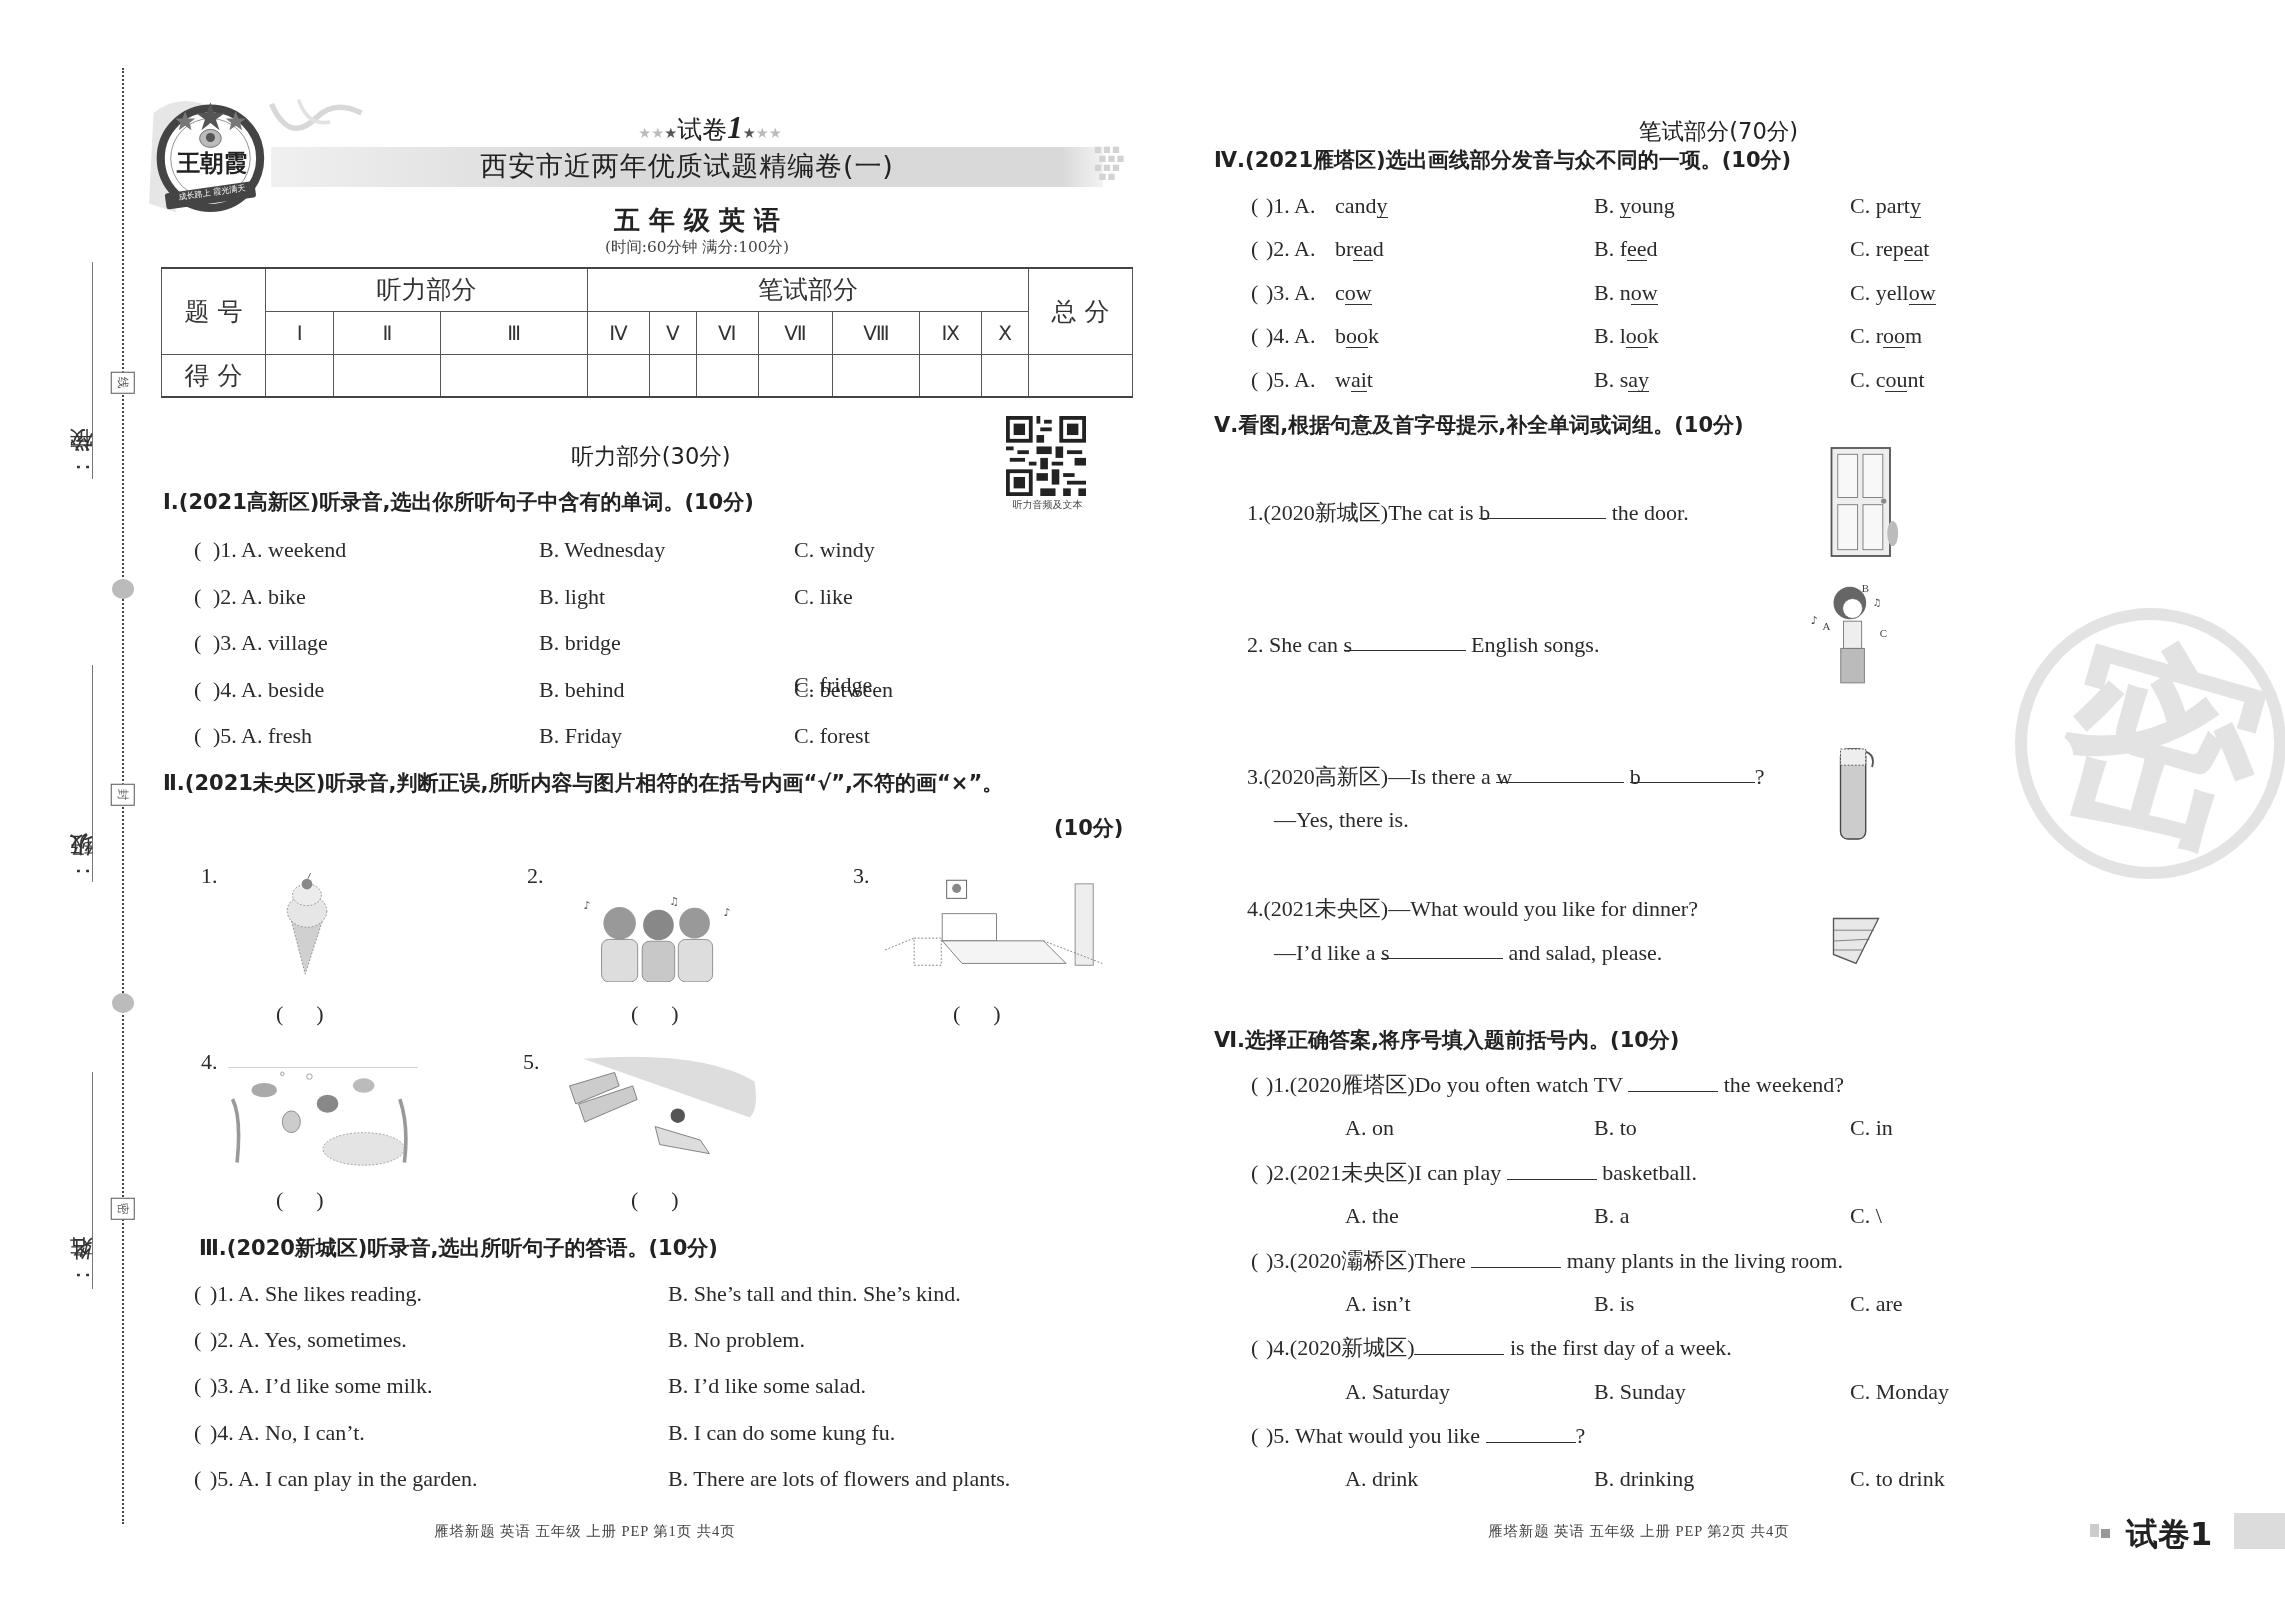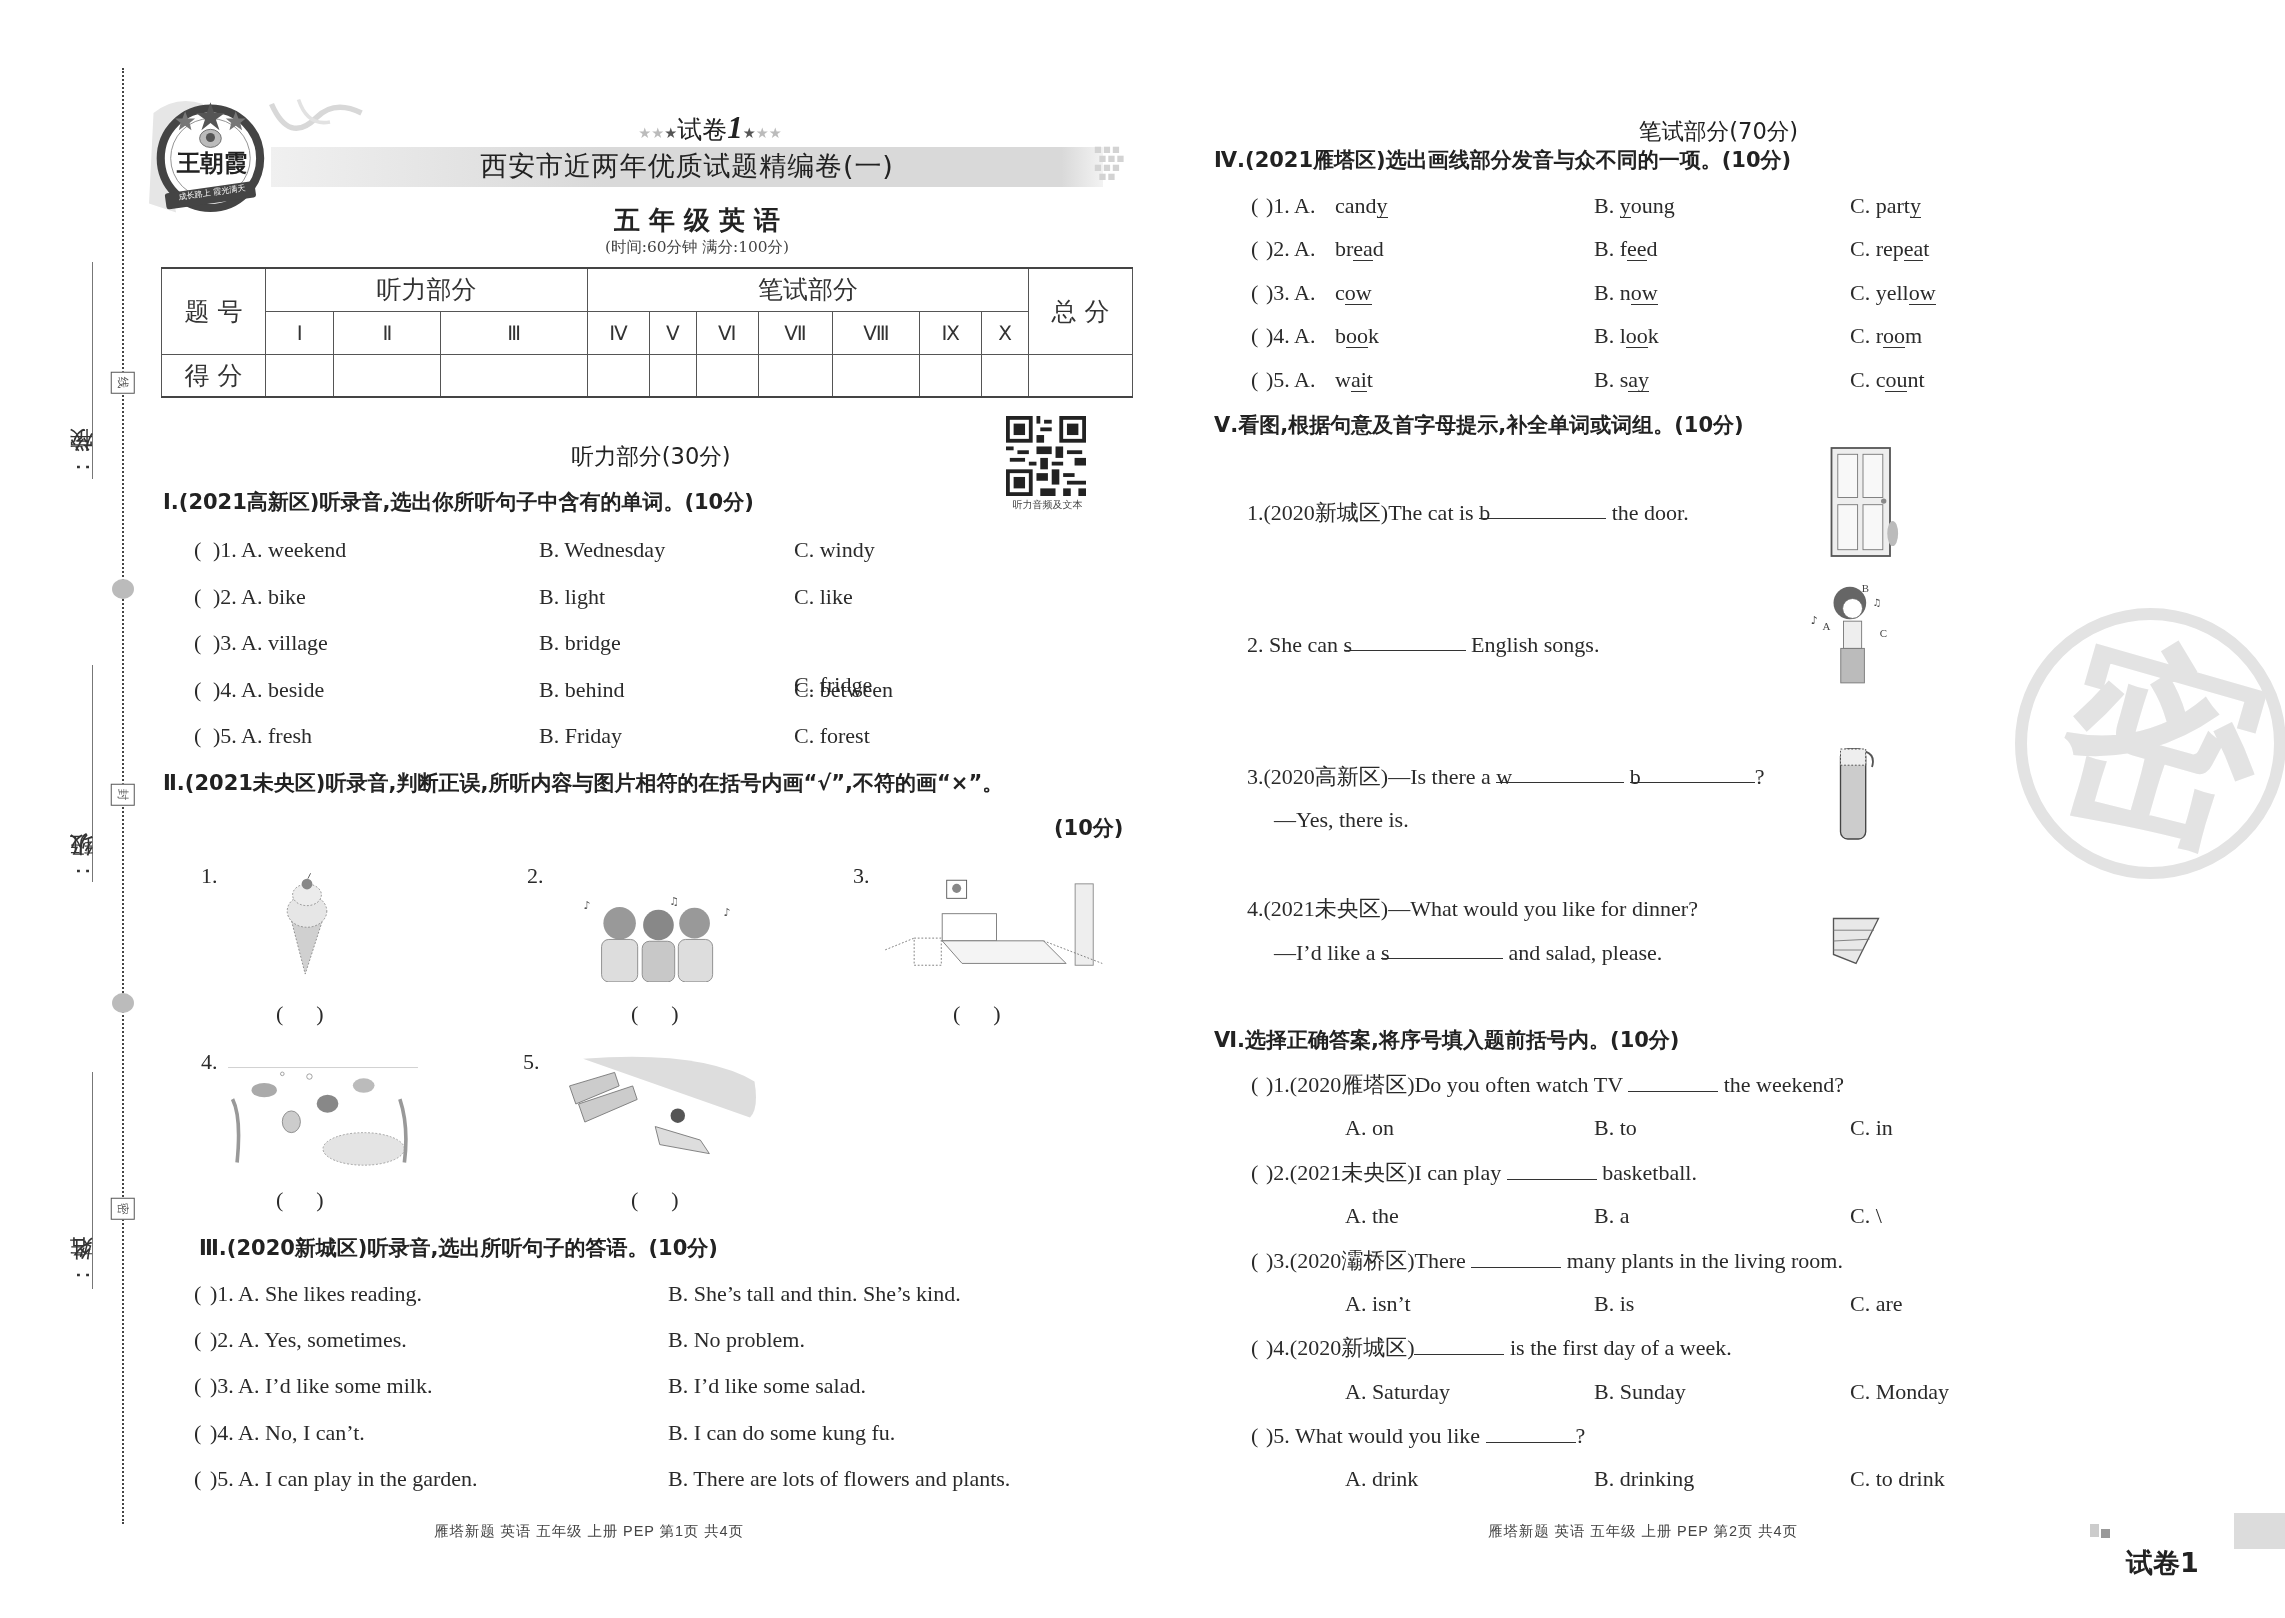--- a/index.html
+++ b/index.html
@@ -18,21 +18,21 @@
   .cutmark { position:absolute; left:112px; width:22px; height:20px; border-radius:50%; background:#bbb; }
   .vlabel { position:absolute; left:65px; font-family:"DejaVu Sans", sans-serif; font-size:23.5px; color:#333; writing-mode:vertical-rl; transform:rotate(180deg); }
   .vline { position:absolute; left:92px; width:0; border-left:1.8px solid #777; }
   
   .banner { position:absolute; left:271px; top:147px; width:832px; height:40px; background:linear-gradient(90deg,#f0f0f0 0%,#d9d9d9 40%,#d9d9d9 95%,#f3f3f3 100%); }
   .banner-title { position:absolute; left:271px; top:148px; width:832px; text-align:center; font-family:"DejaVu Sans", sans-serif; font-size:27px; color:#222; letter-spacing:0.9px; }
   
   table.score { position:absolute; left:161px; top:267px; width:972px; height:128px; border-collapse:collapse; border-top:2.7px solid #444; border-bottom:2.7px solid #444; border-left:1.8px solid #444; border-right:1.8px solid #444; }
   table.score td { border:1.4px solid #555; text-align:center; font-size:25px; color:#333; font-family:"DejaVu Sans", sans-serif; }
   table.score td.rn { font-family:"Liberation Serif", serif; font-size:20px; }
-  .footer { position:absolute; top:1522px; font-family:Liberation Sans, sans-serif; font-size:14.5px; color:#444; white-space:nowrap; letter-spacing:0.9px; }
+  .footer { position:absolute; top:1522px; font-family:Liberation Serif, serif; font-size:14.5px; color:#444; white-space:nowrap; letter-spacing:0.9px; }
   .paper-tab { position:absolute; left:2234px; top:1513px; width:52px; height:36px; background:#dcdcdc; }
 </style>
 </head>
 <body>
 
 <div>
   <div class="dotline"></div>
   <div class="cutbox" style="top:371px;">线</div>
   <div class="cutmark" style="top:579px;"></div>
   <div class="cutbox" style="top:783px;">封</div>
@@ -392,14 +392,14 @@
 <div class="abs" style="left:2015px;top:608px;width:308px;height:271px;">
   <div style="position:absolute;left:0;top:0;width:271px;height:271px;border:12.7px solid #e3e3e3;border-radius:50%;"></div>
   <div class="sans" style="position:absolute;left:27px;top:18px;width:235px;text-align:center;font-size:199px;line-height:235px;font-weight:bold;color:#e3e3e3;transform:rotate(16deg);">密</div>
 </div>
 
 <div class="footer" style="left:434px;">雁塔新题  英语  五年级  上册  PEP  第1页  共4页</div>
 <div class="footer" style="left:1488px;">雁塔新题  英语  五年级  上册  PEP  第2页  共4页</div>
 <div class="abs" style="left:2090px;top:1524px;width:9px;height:12.7px;background:#ccc;"></div>
 <div class="abs" style="left:2101px;top:1529px;width:9px;height:9px;background:#999;"></div>
 <div class="paper-tab"></div>
-<div class="abs sans" style="left:2126px;top:1513px;font-size:27px;font-weight:bold;color:#222;white-space:nowrap;margin-top:32px;">试卷1</div>
+<div class="abs sans" style="left:2126px;top:1513px;font-size:32px;font-weight:bold;color:#222;white-space:nowrap;">试卷1</div>
 
 
 </body></html>

